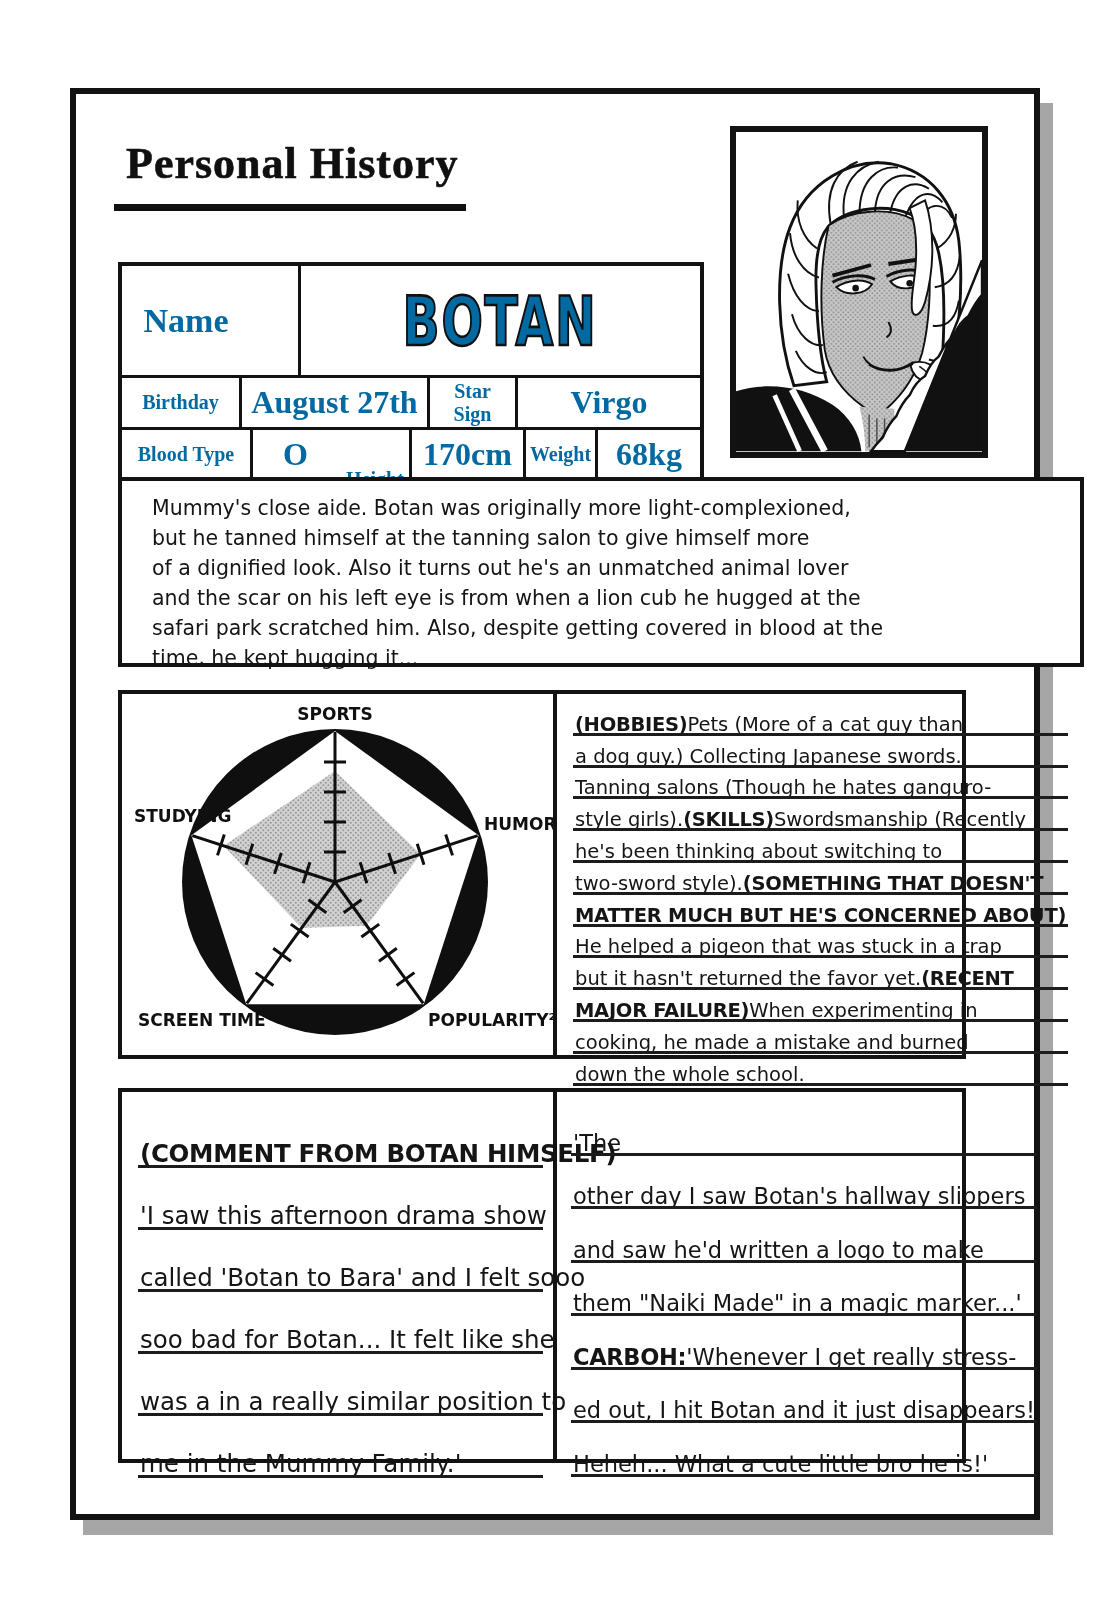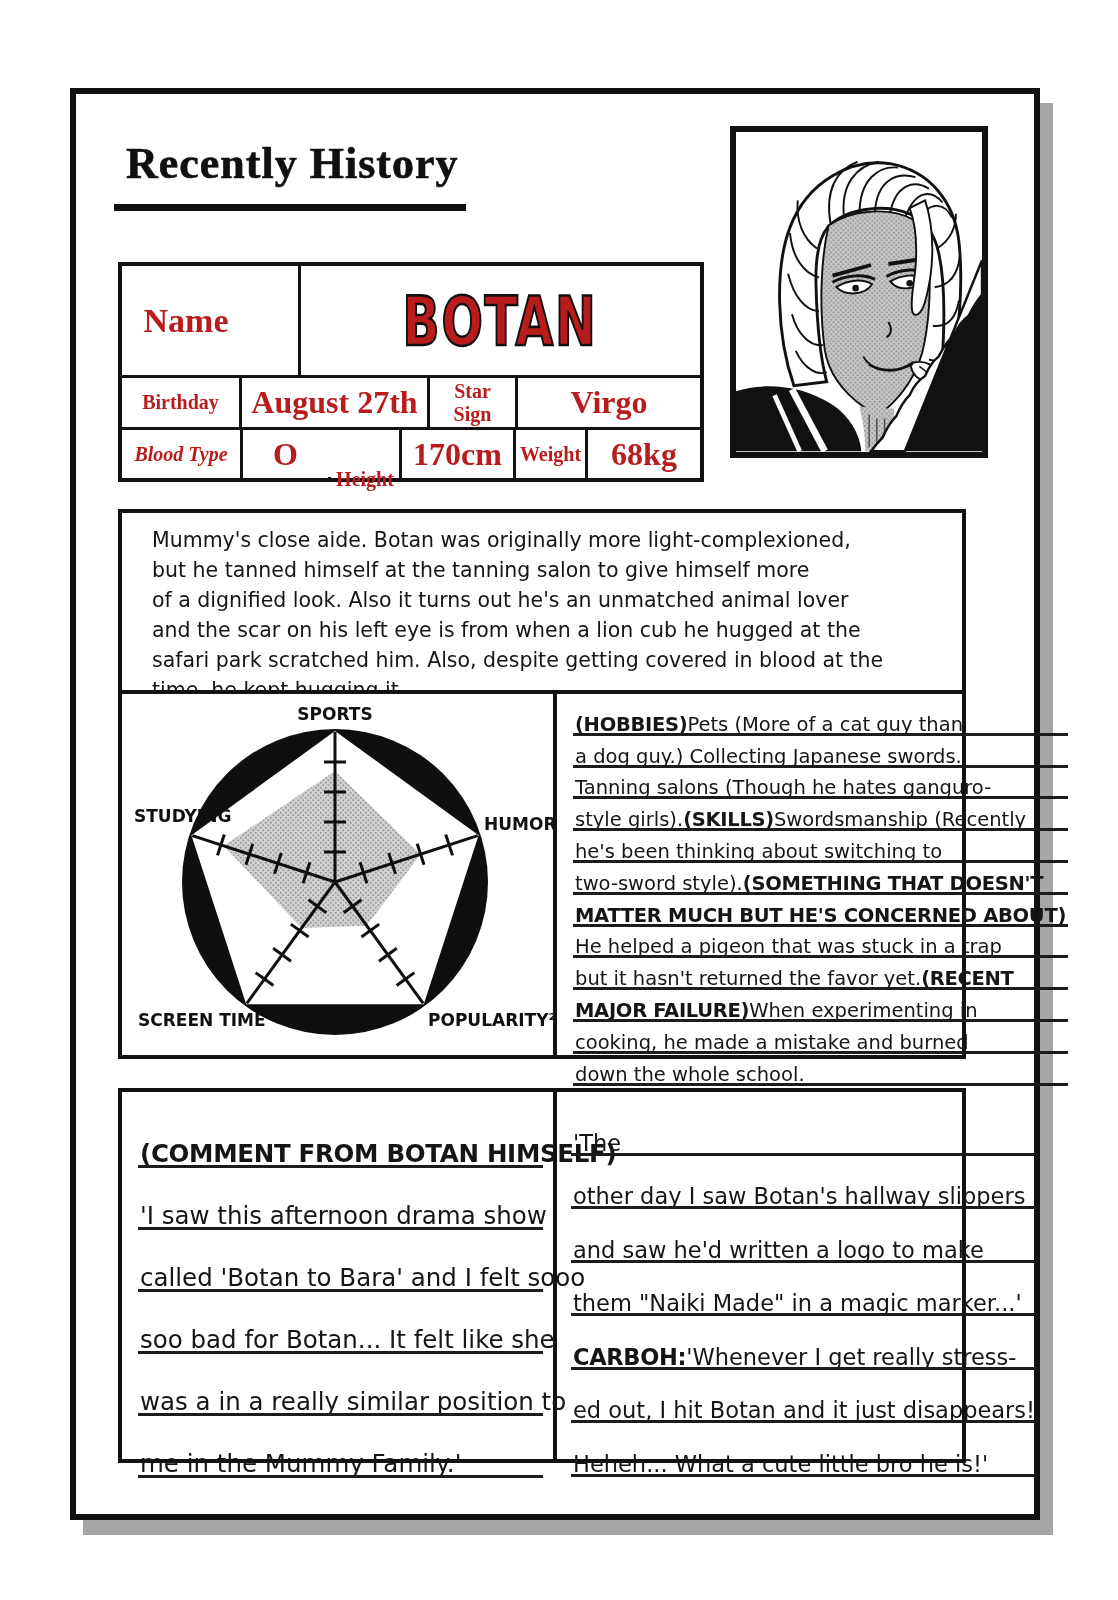--- a/index.html
+++ b/index.html
@@ -22,21 +22,21 @@
   
   .portrait{
     position:absolute;left:654px;top:32px;width:258px;height:332px;
     box-sizing:border-box;border:6px solid #121212;background:#fff;overflow:hidden;
   }
   .portrait svg{display:block;width:100%;height:100%;}
   
   .ptable{
     position:absolute;left:42px;top:168px;width:586px;
     box-sizing:border-box;border:4px solid #121212;background:#fff;
-    font-family:"Liberation Serif", serif;font-weight:bold;color:#b91c1c;
+    font-family:"Liberation Serif", serif;font-weight:bold;color:#0369a1;
   }
   .prow{display:flex;box-sizing:border-box;}
   .prow + .prow{border-top:3px solid #121212;}
   .pcell{
     display:flex;align-items:center;justify-content:center;text-align:center;
     box-sizing:border-box;padding:2px 4px;
   }
   .pcell + .pcell{border-left:3px solid #121212;}
   .row-name{height:109px;}
   .row-mid{height:52px;}
@@ -44,24 +44,23 @@
   .lab-big{font-size:34px;}
   .lab{font-size:20px;}
   .val{font-size:32px;}
   .name-value{
     font-family:"DejaVu Sans", sans-serif;font-weight:900;font-size:58px;
     letter-spacing:2px;-webkit-text-stroke:2.2px #101010;
     display:inline-block;transform:scale(0.84,1.18);
   }
   
   .bio-box{
-    position:absolute;left:42px;top:383px;width:848px;height:190px;
+    position:absolute;left:42px;top:383px;width:966px;height:190px;
     box-sizing:border-box;border:4px solid #121212;background:#fff;
     padding:12px 18px 0 30px;
-    margin-top:32px;
   }
   .bio-box .line{height:30px;line-height:30px;font-size:20.5px;white-space:nowrap;}
   .mid-box{
     position:absolute;left:42px;top:596px;width:848px;height:369px;
     box-sizing:border-box;border:4px solid #121212;background:#fff;display:flex;
   }
   .mid-left{width:436px;box-sizing:border-box;border-right:4px solid #121212;position:relative;}
   .mid-right{flex:1;box-sizing:border-box;padding:10px 14px 0 18px;}
   .bottom-box{
     position:absolute;left:42px;top:994px;width:848px;height:375px;
@@ -83,21 +82,21 @@
   .ruled .line span{display:inline;}
   span.b{font-weight:bold;letter-spacing:-0.3px;}
   
   .mid-left svg{display:block;width:431px;height:361px;}
 </style>
 </head>
 <body>
 
 <div class="card">
 
-  <div class="title">Recently History</div>
+  <div class="title">Personal History</div>
   <div class="title-underline"></div>
 
   <div class="portrait">
     <svg viewBox="0 0 255 330">
       <defs>
         <pattern id="skinTone" patternUnits="userSpaceOnUse" width="5" height="5">
           <rect width="5" height="5" fill="#c9c9c9"></rect>
           <circle cx="1.3" cy="1.3" r="1.05" fill="#8d8d8d"></circle>
           <circle cx="3.8" cy="3.8" r="1.05" fill="#8d8d8d"></circle>
         </pattern>
@@ -169,21 +168,21 @@
         <span class="name-value">BOTAN</span>
       </div>
     </div>
     <div class="prow row-mid">
       <div class="pcell lab" style="width:117px;">Birthday</div>
       <div class="pcell val" style="width:188px;">August 27th</div>
       <div class="pcell lab" style="width:88px;">Star Sign</div>
       <div class="pcell val" style="flex:1;">Virgo</div>
     </div>
     <div class="prow row-low">
-      <div class="pcell lab" style="width:118px;font-style:italic;">Blood Type</div>
+      <div class="pcell lab" style="width:128px;">Blood Type</div>
       <div class="pcell val" style="width:88px;">O</div>
       <div class="pcell lab" style="width:71px;margin-top:47px;">Height</div>
       <div class="pcell val" style="width:114px;">170cm</div>
       <div class="pcell lab" style="width:72px;">Weight</div>
       <div class="pcell val" style="flex:1;">68kg</div>
     </div>
   </div>
 
   <div class="bio-box">
       <div class="line"><span>Mummy's close aide. Botan was originally more light-complexioned,</span></div>

